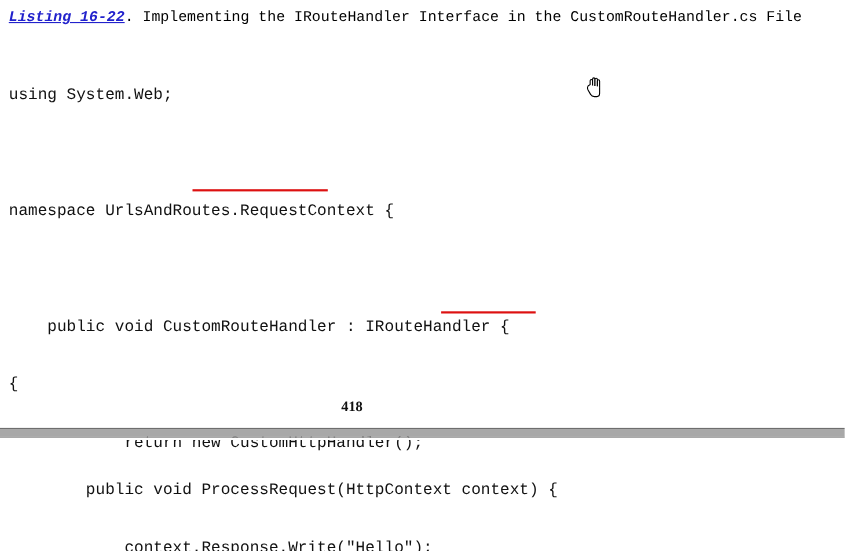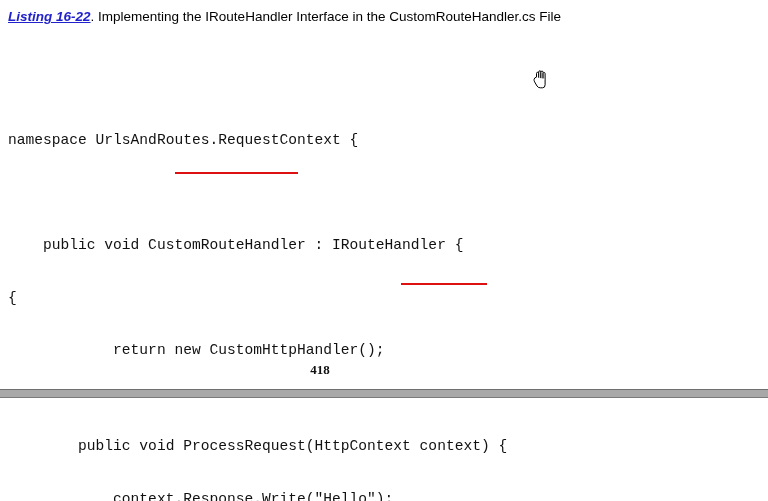--- a/index.html
+++ b/index.html
@@ -14,21 +14,21 @@
     overflow: hidden;
     font-family: "Liberation Serif", serif;
     color: #000000;
   }
 
   
   .caption {
     position: absolute;
     left: 8px;
     top: 9px;
-    font-family: Liberation Sans, sans-serif;
+    font-family: Liberation Mono, monospace;
     font-size: 13.5px;
     line-height: 16px;
     white-space: nowrap;
     color: #000000;
     text-align: center;
   }
   .caption .listing-ref {
     font-weight: bold;
     font-style: italic;
     color: #2222cc;
@@ -135,20 +135,21 @@
   }
 </style>
 </head>
 <body>
 
 <div class="caption">
   <span class="listing-ref">Listing 16-22</span><span class="caption-period">.</span><span class="caption-text">  Implementing the IRouteHandler Interface in the CustomRouteHandler.cs File</span>
 </div>
 
 <div class="code-block" id="code-top">
+  <div class="code-line">using System.Web;</div>
   <div class="code-line blank"></div>
   <div class="code-line">namespace UrlsAndRoutes.RequestContext {</div>
   <div class="code-line blank"></div>
   <div class="code-line">    public void CustomRouteHandler : IRouteHandler {</div>
   <div class="code-line">{</div>
   <div class="code-line">            return new CustomHttpHandler();</div>
   
   
   
   

